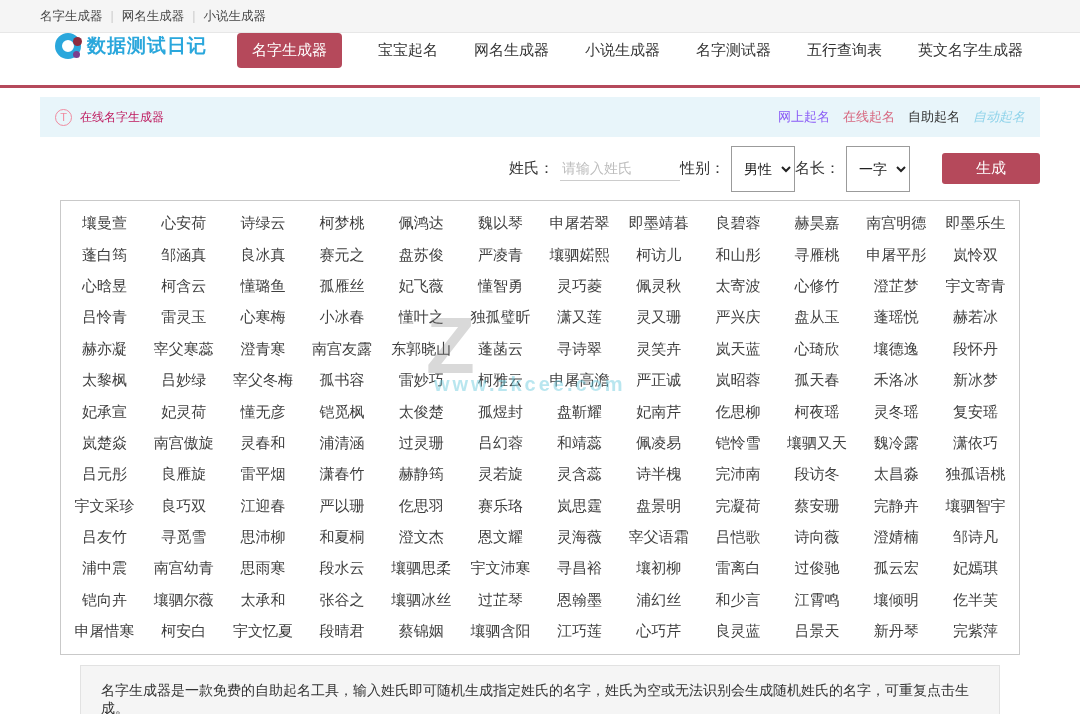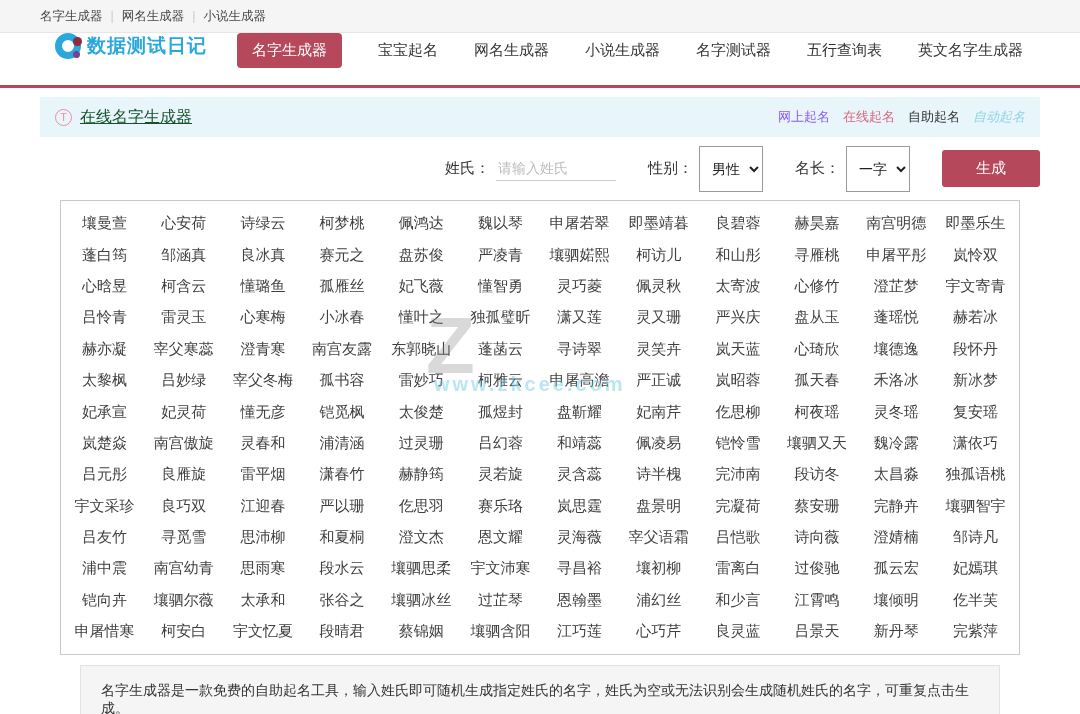--- a/index.html
+++ b/index.html
@@ -28,35 +28,35 @@
   .nav-item.active { background:#b5495b; color:#fff; padding:8px 15px; border-radius:4px; }
 
   
   .main { padding:9px 40px 0; }
   .card { background:#fff; }
   .card-header { height:40px; background:#e8f5fa; display:flex; align-items:center;
     padding:0 15px; }
   .t-icon { width:17px; height:17px; border:1px solid #f08ba0; border-radius:50%;
     color:#f08ba0; font-size:11px; line-height:15px; text-align:center; margin-right:8px;
     flex:none; }
-  .card-title { font-size:16px; color:#14532d;text-decoration:underline; }
+  .card-title { font-size:12px; color:#be185d; }
   .ch-links { margin-left:auto; display:flex; gap:13px; font-size:13px; }
   .ch-link { cursor:pointer; }
 
   
   .form-row { height:63px; display:flex; align-items:center; justify-content:flex-end;
     font-size:15px; color:#333; }
   .f-label { margin-right:6px; }
   .surname-input { width:120px; border:none; border-bottom:1px solid #ccc;
     font-size:14px; color:#333; padding:4px 2px; outline:none; background:transparent; }
   .surname-input::placeholder { color:#bdbdbd; }
-  .gap-lg { margin-left:32px; }
+  .gap-lg { }
   .f-select { width:64px; height:46px; border:1px solid #9b9b9b; background:#fff;
     font-size:14px; color:#222; padding:0 2px 0 8px; }
-  .gen-btn { margin-left:32px; width:98px; height:37px; background:#b5495b; color:#fff;
+  .gen-btn { margin-left:32px; width:98px; height:31px; background:#b5495b; color:#fff;
     border:none; border-radius:3px; font-size:15px; cursor:pointer; }
 
   
   .names-wrap { margin:0 20px; border:1px solid #c9c9c9; position:relative;
     padding:7px 4px; }
   .names-grid { display:grid; grid-template-columns:repeat(12,1fr); }
   .name-cell { height:31.4px; display:flex; align-items:center; justify-content:center;
     font-size:15px; color:#3f3f3f; white-space:nowrap; cursor:default; }
 
   

